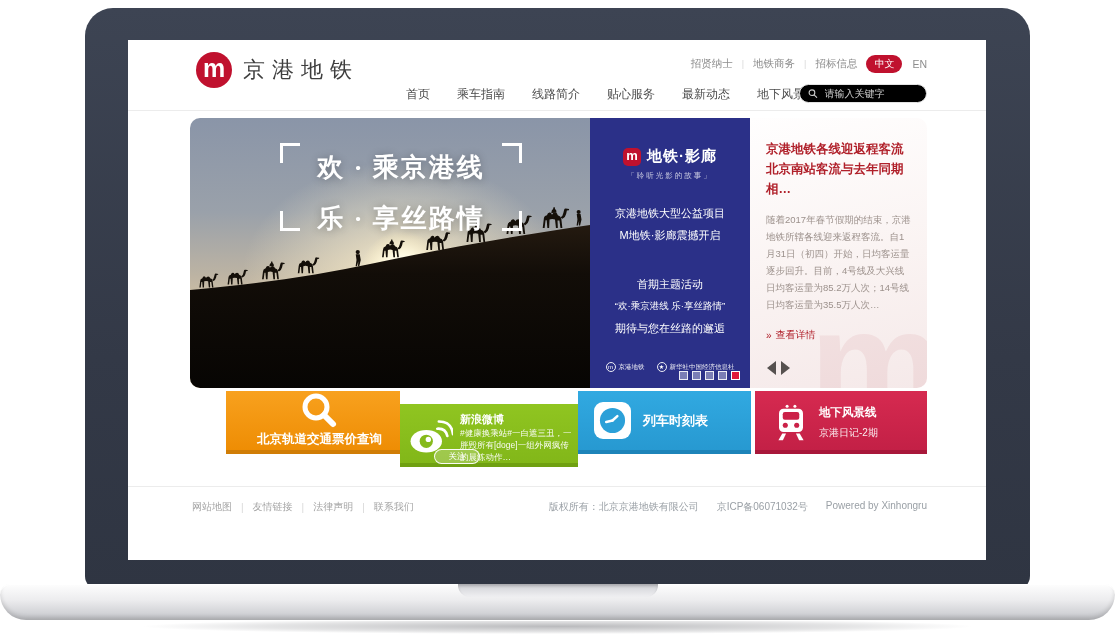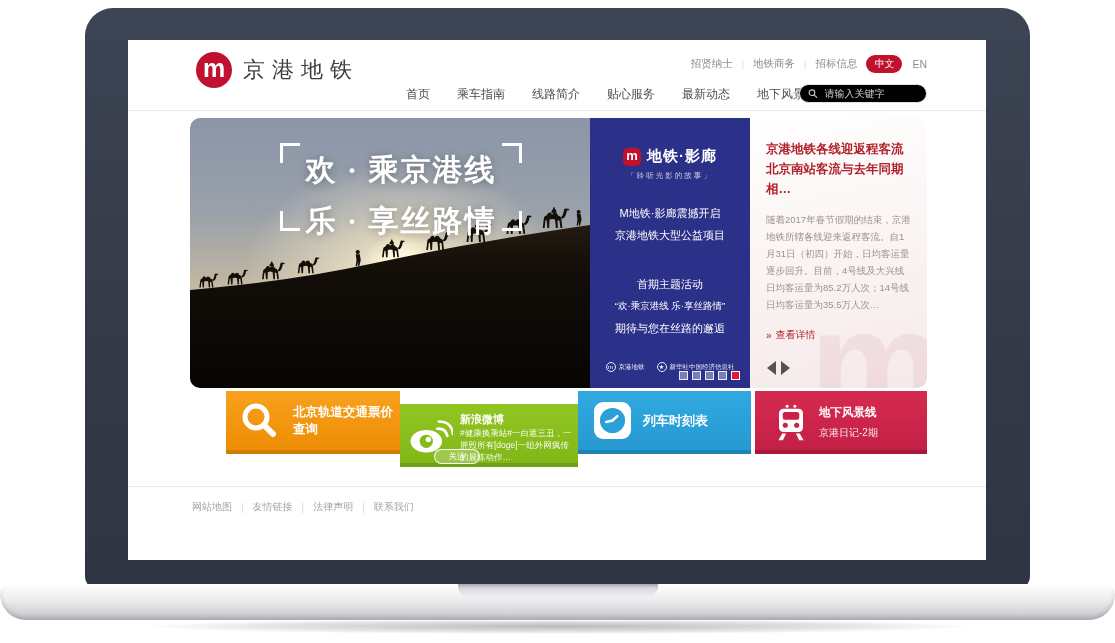--- a/index.html
+++ b/index.html
@@ -53,21 +53,21 @@
   .hero{position:absolute;left:0;top:0;width:400px;height:270px;border-radius:10px 0 0 10px;
         overflow:hidden;cursor:pointer;}
   .hero svg{position:absolute;left:0;top:0;}
   .hero-titlebox{position:absolute;left:90px;top:25px;width:242px;height:88px;}
   .corner{position:absolute;width:20px;height:20px;border:0 solid #fff;}
   .corner.tl{left:0;top:0;border-top-width:3px;border-left-width:3px;}
   .corner.tr{right:0;top:0;border-top-width:3px;border-right-width:3px;}
   .corner.bl{left:0;bottom:0;border-bottom-width:3px;border-left-width:3px;}
   .corner.br{right:0;bottom:0;border-bottom-width:3px;border-right-width:3px;}
   .hero-line{position:absolute;width:100%;text-align:center;color:#fff;
-             font-family:"Liberation Serif","DejaVu Serif",serif;font-weight:bold;font-size:30px;
+             font-family:"Liberation Serif","DejaVu Serif",serif;font-weight:bold;font-size:26px;
              letter-spacing:2px;text-shadow:0 1px 8px rgba(0,0,0,.3);}
   .hero-line.l1{top:7px;} .hero-line.l2{top:58px;}
 
   .mpanel{position:absolute;left:400px;top:0;width:160px;height:270px;background:var(--panel-indigo);
           color:#fff;text-align:center;}
   .mp-logo{margin-top:29px;display:flex;justify-content:center;align-items:center;gap:6px;}
   .mp-mark{width:18px;height:18px;border-radius:5px;background:var(--brand-red);color:#fff;font-size:13px;
            font-weight:bold;display:flex;align-items:center;justify-content:center;padding-bottom:2px;}
   .mp-name{font-size:15px;font-weight:bold;letter-spacing:1px;}
   .mp-tagline{margin-top:5px;font-size:7.5px;color:rgba(255,255,255,.72);letter-spacing:2px;}
@@ -95,21 +95,21 @@
   .tri{width:0;height:0;border-top:7px solid transparent;border-bottom:7px solid transparent;cursor:pointer;}
   .tri.l{border-right:9px solid #56514f;}
   .tri.r{border-left:9px solid #56514f;}
   .watermark{position:absolute;right:-16px;bottom:-62px;font-size:150px;font-weight:bold;
              color:rgba(176,32,42,.07);pointer-events:none;}
 
   
   .tiles{position:absolute;left:0;top:351px;width:737px;height:67px;}
   .tile{position:absolute;top:0;height:63px;border-bottom:4px solid;cursor:pointer;color:#fff;}
   .tile-fare{left:36px;width:174px;background:linear-gradient(#f8a11e,#ee8d04);border-bottom-color:#d07d06;
-             display:flex;align-items:center;}
+             display:flex;align-items:center;flex-direction:column;}
   .tile-fare .label{font-size:12.5px;font-weight:bold;margin-left:13px;}
   .tile-fare svg{margin-left:14px;flex:none;}
   .tile-weibo{left:210px;width:178px;background:linear-gradient(#90c521,#82b719);border-bottom-color:#6fa011;margin-top:13px;}
   .wb-icon{position:absolute;left:9px;top:12px;}
   .wb-title{position:absolute;left:60px;top:8px;font-size:11px;font-weight:bold;}
   .wb-text{position:absolute;left:60px;top:23px;width:112px;font-size:8.5px;line-height:12px;
            max-height:35px;overflow:hidden;color:rgba(255,255,255,.95);}
   .wb-follow{position:absolute;left:34px;bottom:-1px;width:46px;height:15px;border:1px solid rgba(255,255,255,.95);
            background:rgba(255,255,255,.22);border-radius:9px;font-size:8.5px;text-align:center;
            line-height:13px;color:#fff;}
@@ -242,22 +242,22 @@
             </div>
           </div>
 
           <div class="mpanel">
             <div class="mp-logo">
               <span class="mp-mark">m</span>
               <span class="mp-name">地铁·影廊</span>
             </div>
             <div class="mp-tagline">「聆听光影的故事」</div>
             <div class="mp-p first">
+              <div>京港地铁大型公益项目</div>
               <div>M地铁·影廊震撼开启</div>
-              <div>京港地铁大型公益项目</div>
             </div>
             <div class="mp-p second">
               <div>首期主题活动</div>
               <div class="small">“欢·乘京港线  乐·享丝路情”</div>
               <div>期待与您在丝路的邂逅</div>
             </div>
             <div class="mp-cobrands">
               <span class="cb">
                 <span class="cb-icon">m</span>
                 <span>京港地铁</span>
@@ -344,20 +344,25 @@
         <div class="footer">
           <div class="f-links">
             <span class="f-link">网站地图</span>
             <span class="sep">|</span>
             <span class="f-link">友情链接</span>
             <span class="sep">|</span>
             <span class="f-link">法律声明</span>
             <span class="sep">|</span>
             <span class="f-link">联系我们</span>
           </div>
+          <div class="f-right">
+            <span>版权所有：北京京港地铁有限公司</span>
+            <span>京ICP备06071032号</span>
+            <span>Powered by Xinhongru</span>
+          </div>
         </div>
 
       </div>
     </div>
   </div>
 
   <div class="base"></div>
   <div class="notch"></div>
   <div class="floor-shadow"></div>
 </div>

